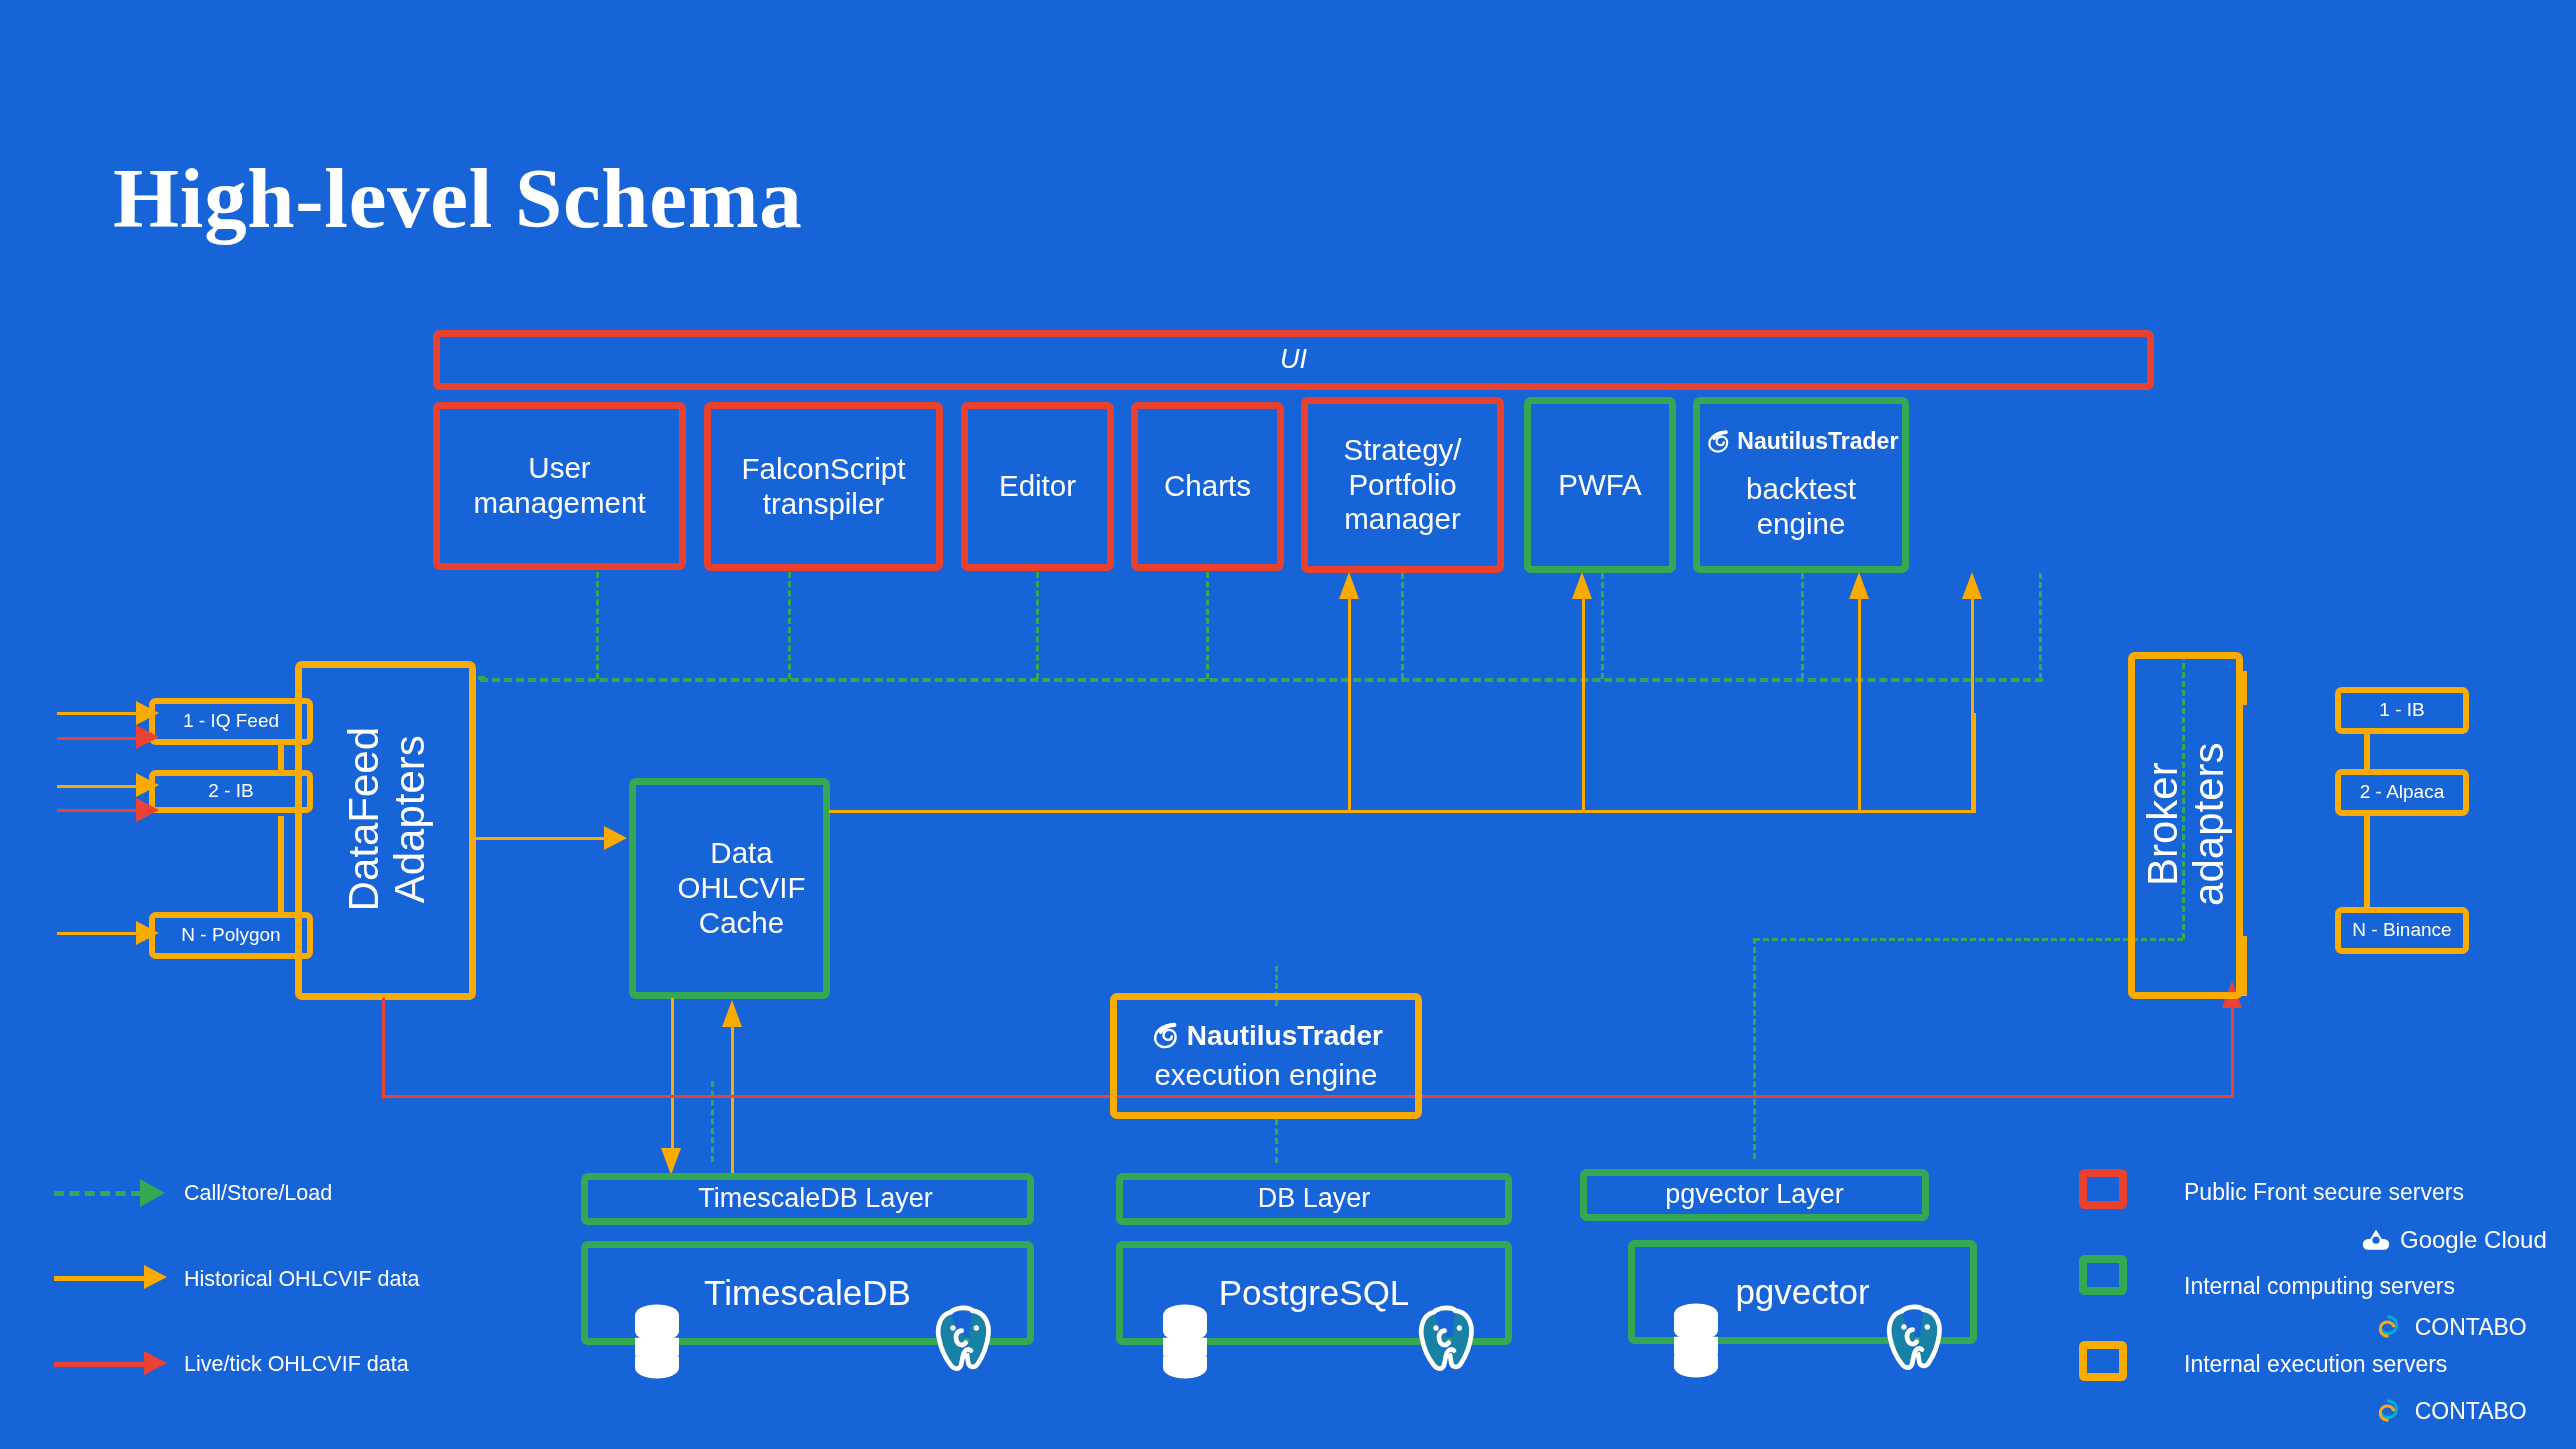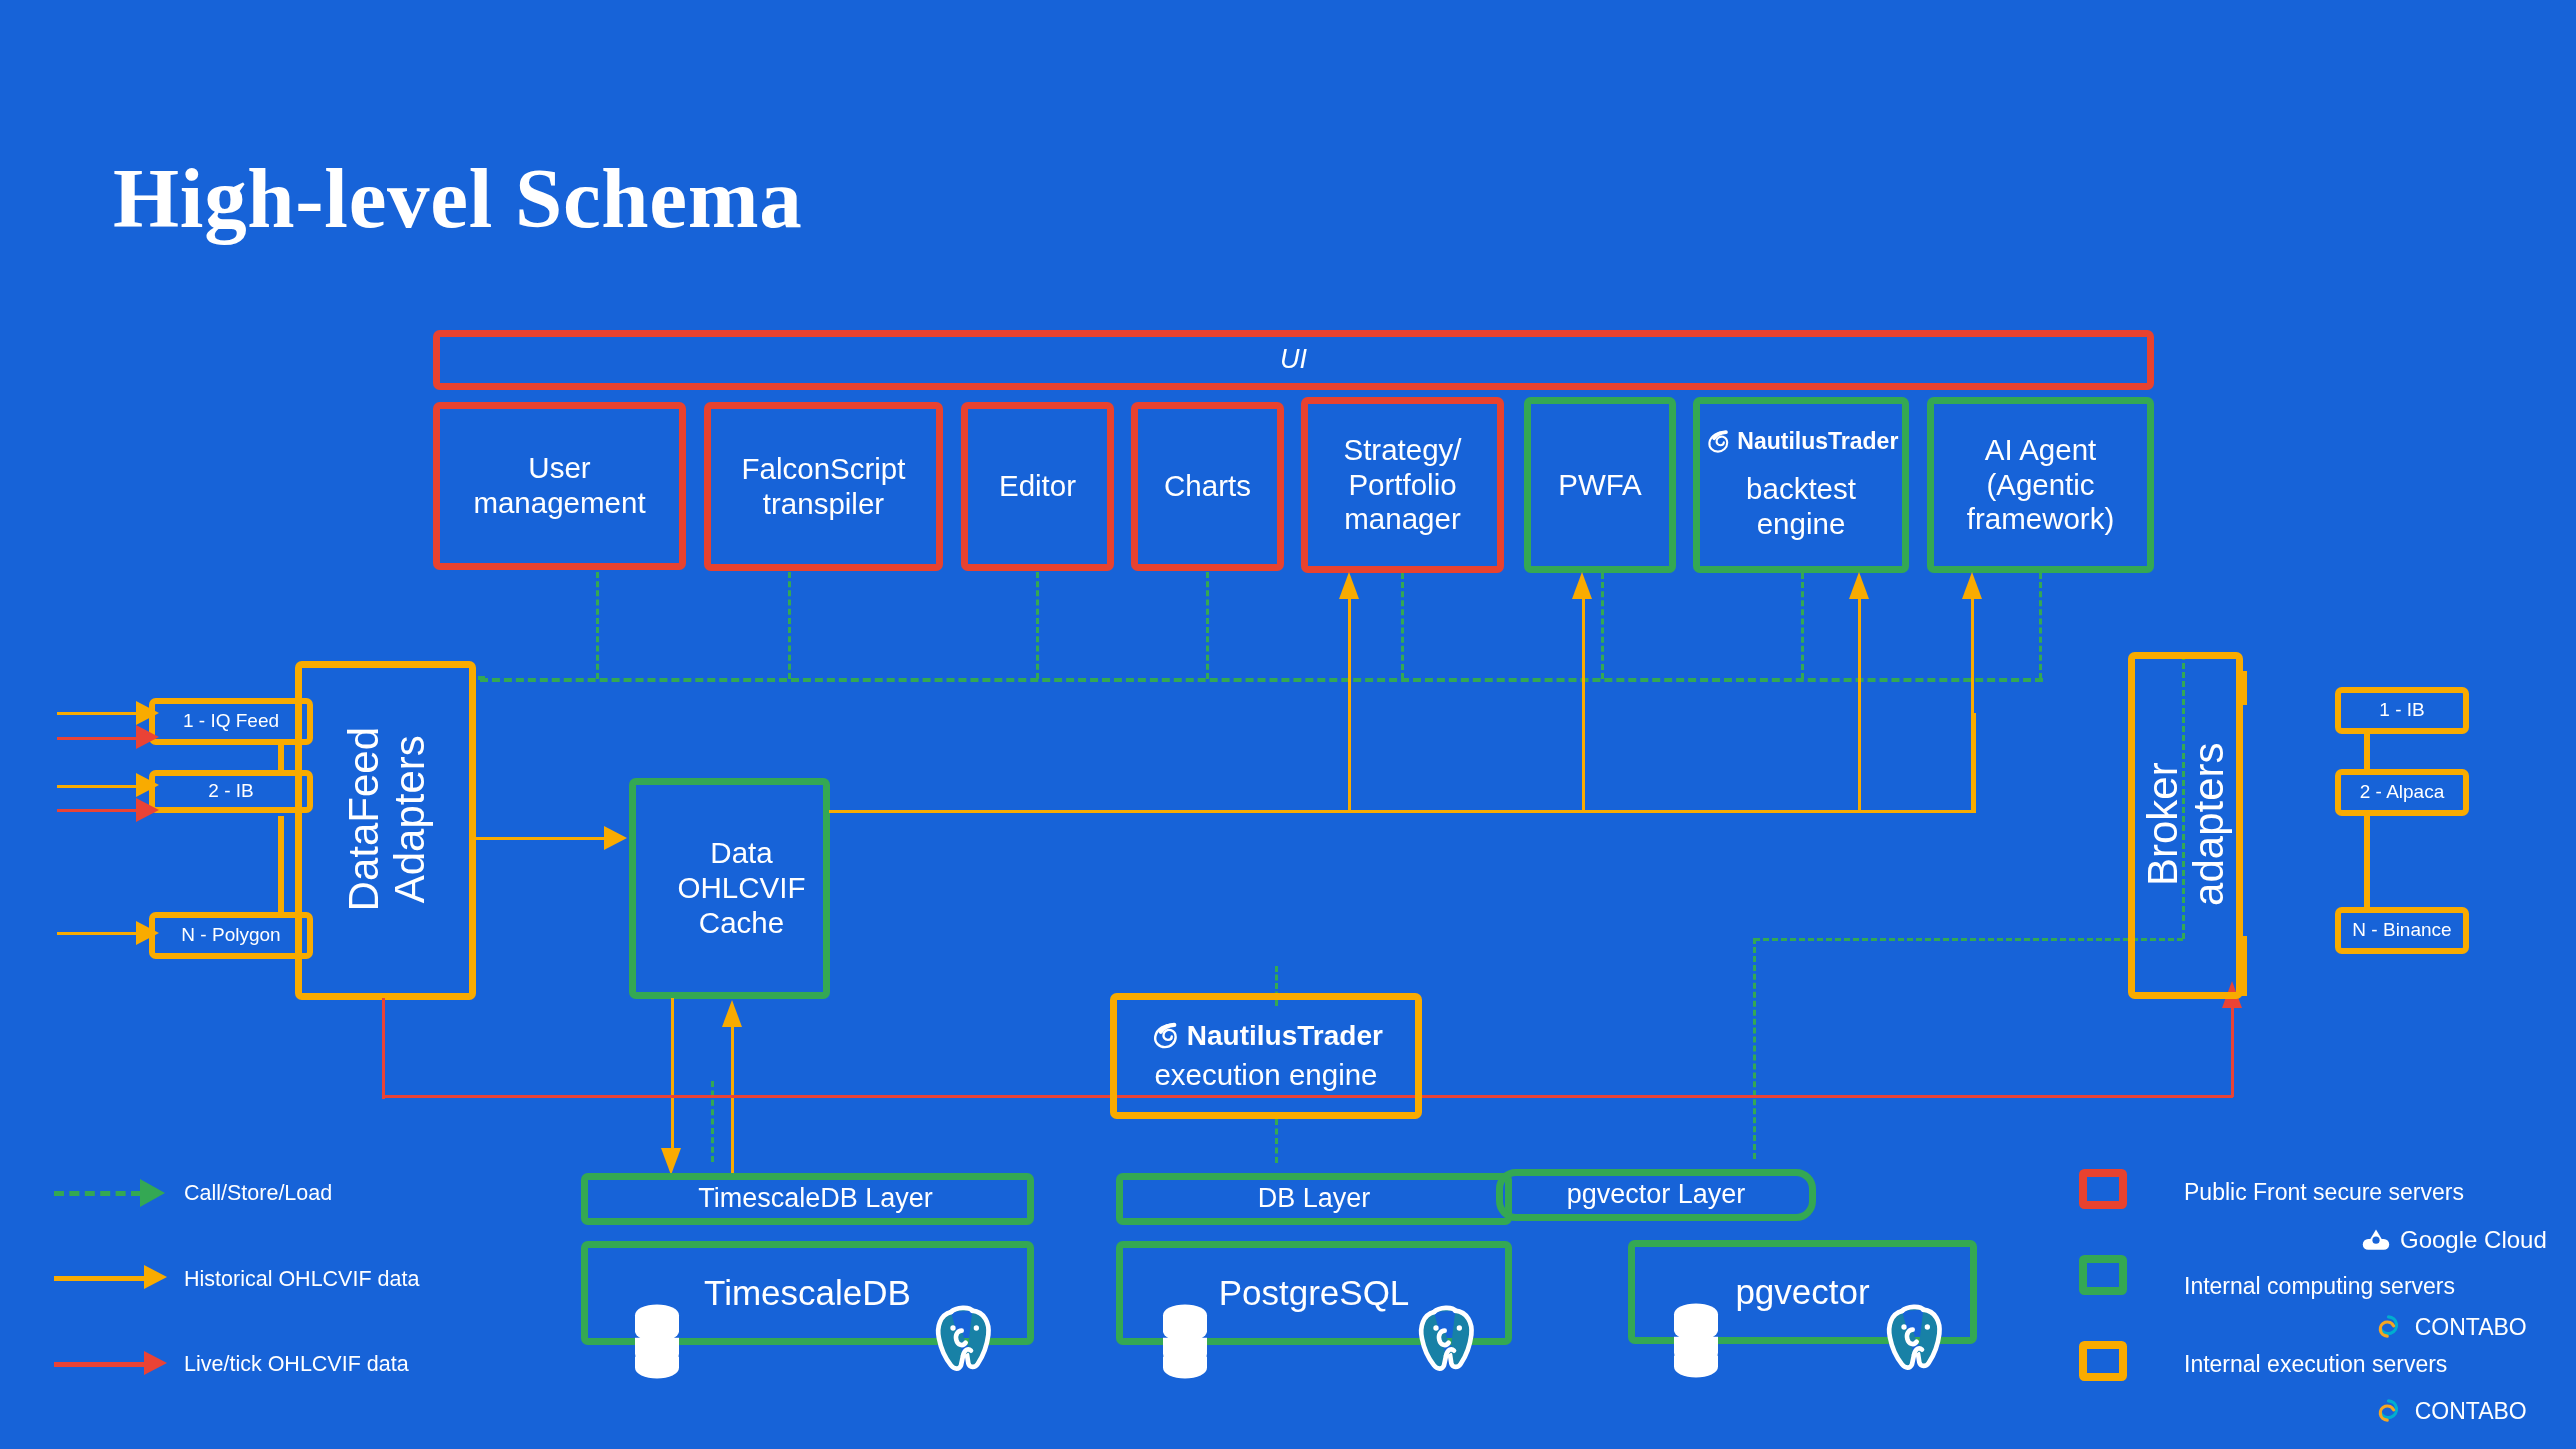--- a/index.html
+++ b/index.html
@@ -169,25 +169,20 @@
       <svg width="27" height="27" viewBox="0 0 64 64" aria-hidden="true">
         <path d="M52 10 C34 8 16 18 13 34 C11 47 21 56 33 56 C45 56 55 47 55 35 C55 28 51 23 45 21 C38 19 31 23 30 30 C29 36 33 41 39 41 C44 41 47 38 47 34" fill="none" stroke="#ffffff" stroke-width="5" stroke-linecap="round"></path>
         <path d="M52 10 C40 11 30 16 24 24" fill="none" stroke="#ffffff" stroke-width="9" stroke-linecap="round"></path>
       </svg>
       <span>NautilusTrader</span>
     </span>
     <span>backtest
 engine</span>
   </div>
 
-  <div class="box bx-green ui-cell" style="left:1927px;top:397px;width:227px;height:176px;">
-    <span>AI Agent
-(Agentic
-framework)</span>
-  </div>
 
   <div class="ln dash-v" style="left:596px;top:572px;height:107px;"></div>
   <div class="ln dash-v" style="left:788px;top:572px;height:107px;"></div>
   <div class="ln dash-v" style="left:1036px;top:572px;height:107px;"></div>
   <div class="ln dash-v" style="left:1206px;top:572px;height:107px;"></div>
   <div class="ln dash-v" style="left:1401px;top:573px;height:106px;"></div>
   <div class="ln dash-v" style="left:1601px;top:573px;height:106px;"></div>
   <div class="ln dash-v" style="left:1801px;top:573px;height:106px;"></div>
   <div class="ln dash-v" style="left:2039px;top:573px;height:106px;"></div>
 
@@ -345,21 +340,21 @@
           <path d="M30 16 C38 8 58 8 62 14"></path>
           <path d="M46 44 C40 44 36 50 38 58 C40 66 48 68 52 62"></path>
           <path d="M48 82 C50 72 56 70 60 74"></path>
         </g>
         <circle cx="33" cy="40" r="4" fill="#ffffff"></circle>
         <circle cx="68" cy="40" r="4" fill="#ffffff"></circle>
       </svg>
     </span>
   </div>
 
-  <div class="box bx-green layer-cell" style="left:1496px;top:1169px;width:320px;height:52px;border-radius:20px;">
+  <div class="box bx-green layer-cell" style="left:1580px;top:1169px;width:349px;height:52px;">
     <span>pgvector Layer</span>
   </div>
   <div class="box bx-green db-cell" style="left:1628px;top:1240px;width:349px;height:104px;text-align:center;">
     <span style="position:absolute;left:35px;top:13.4px;">
       <svg width="52" height="77" viewBox="0 0 78 115" aria-hidden="true">
         <ellipse cx="39" cy="18" rx="33" ry="16" fill="#ffffff"></ellipse>
         <path d="M6 18 v24 a33 16 0 0 0 66 0 v-24" fill="#ffffff"></path>
         <path d="M6 52 v24 a33 16 0 0 0 66 0 v-24" fill="#ffffff"></path>
         <path d="M6 80 v17 a33 16 0 0 0 66 0 v-17" fill="#ffffff"></path>
       </svg>

